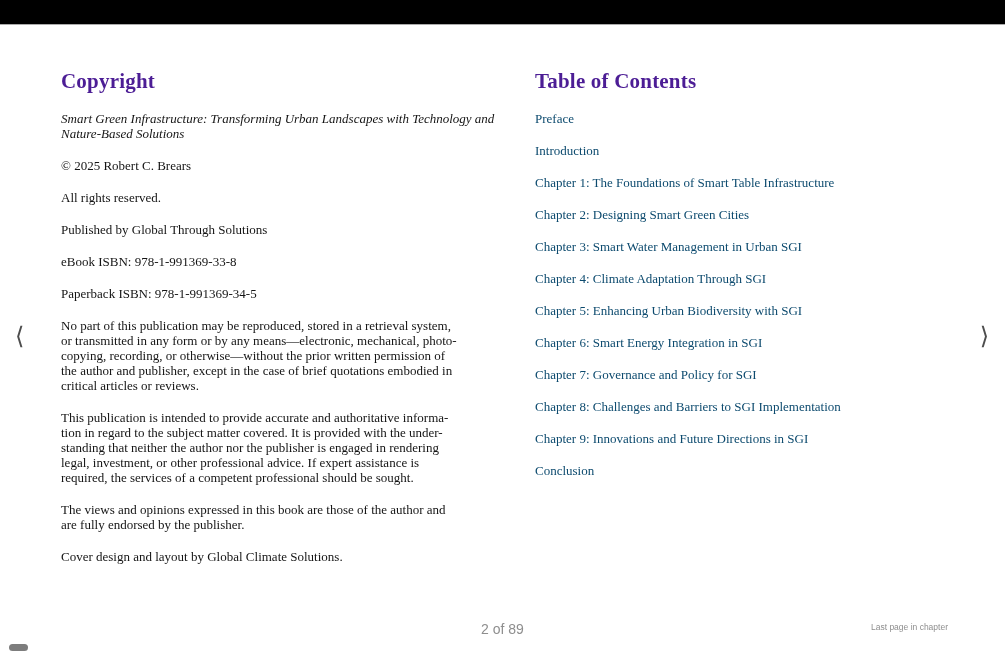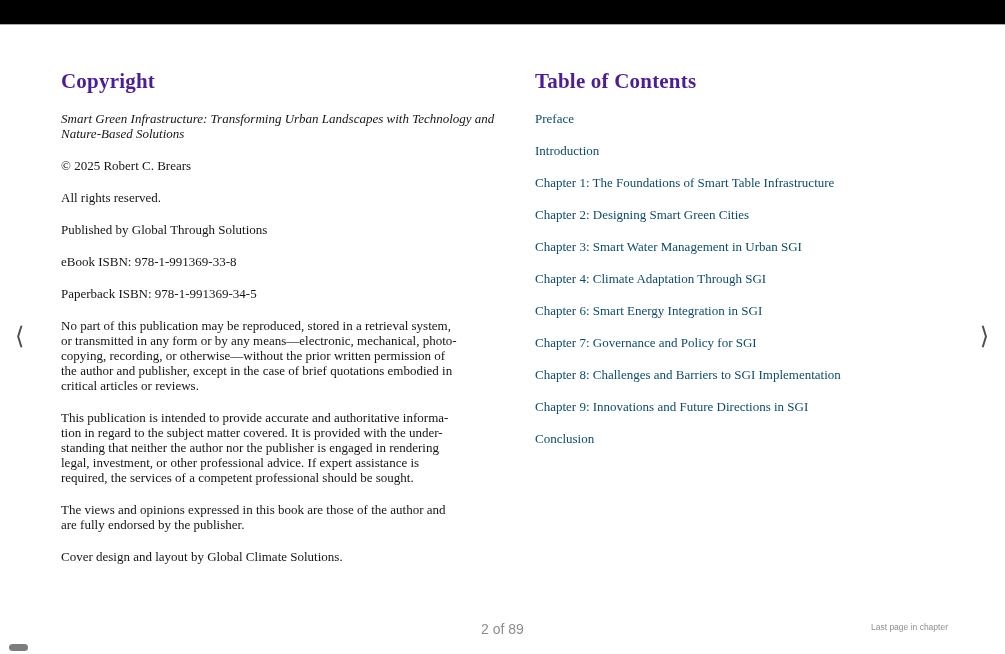--- a/index.html
+++ b/index.html
@@ -130,20 +130,21 @@
 
   <div class="page page-right">
     <h1 class="page-heading">Table of Contents</h1>
     <ul class="toc-list">
       <li class="toc-entry">Preface</li>
       <li class="toc-entry">Introduction</li>
       <li class="toc-entry">Chapter 1: The Foundations of Smart Table Infrastructure</li>
       <li class="toc-entry">Chapter 2: Designing Smart Green Cities</li>
       <li class="toc-entry">Chapter 3: Smart Water Management in Urban SGI</li>
       <li class="toc-entry">Chapter 4: Climate Adaptation Through SGI</li>
+      <li class="toc-entry">Chapter 5: Enhancing Urban Biodiversity with SGI</li>
       <li class="toc-entry">Chapter 6: Smart Energy Integration in SGI</li>
       <li class="toc-entry">Chapter 7: Governance and Policy for SGI</li>
       <li class="toc-entry">Chapter 8: Challenges and Barriers to SGI Implementation</li>
       <li class="toc-entry">Chapter 9: Innovations and Future Directions in SGI</li>
       <li class="toc-entry">Conclusion</li>
     </ul>
   </div>
 
   <div class="nav-chevron nav-prev">⟨</div>
   <div class="nav-chevron nav-next">⟩</div>

